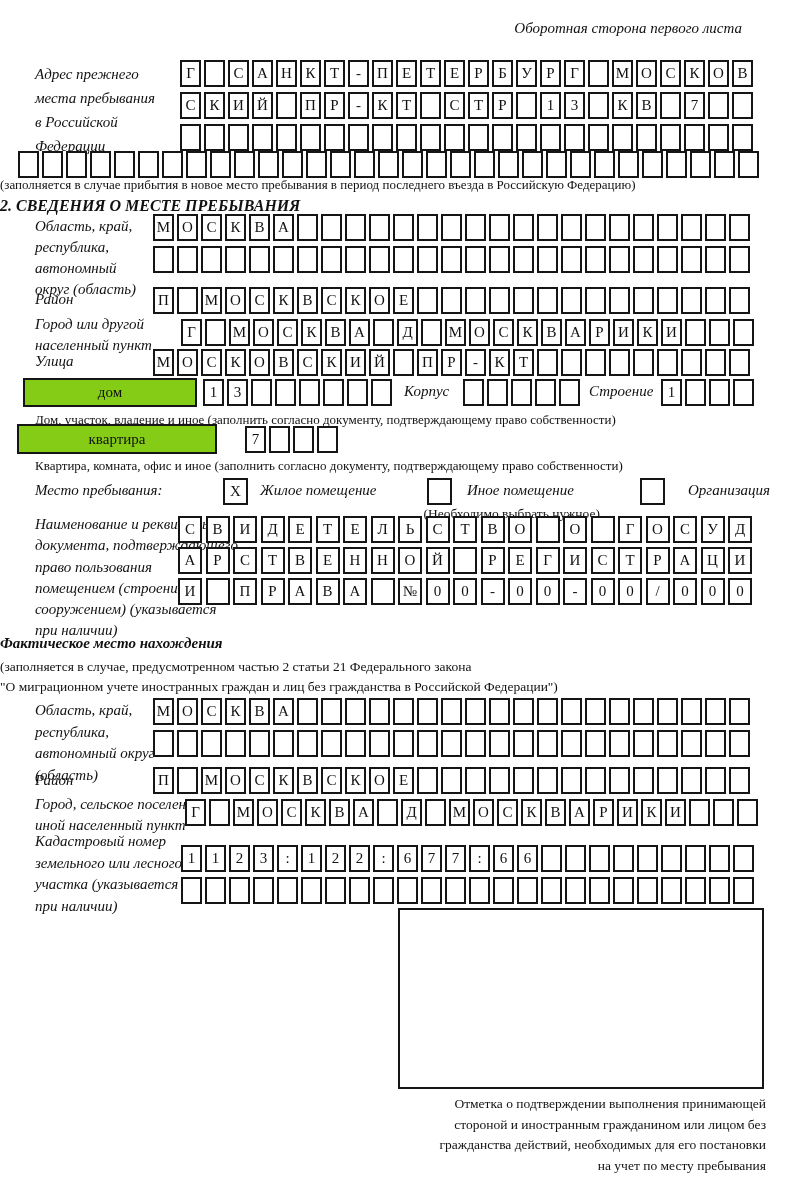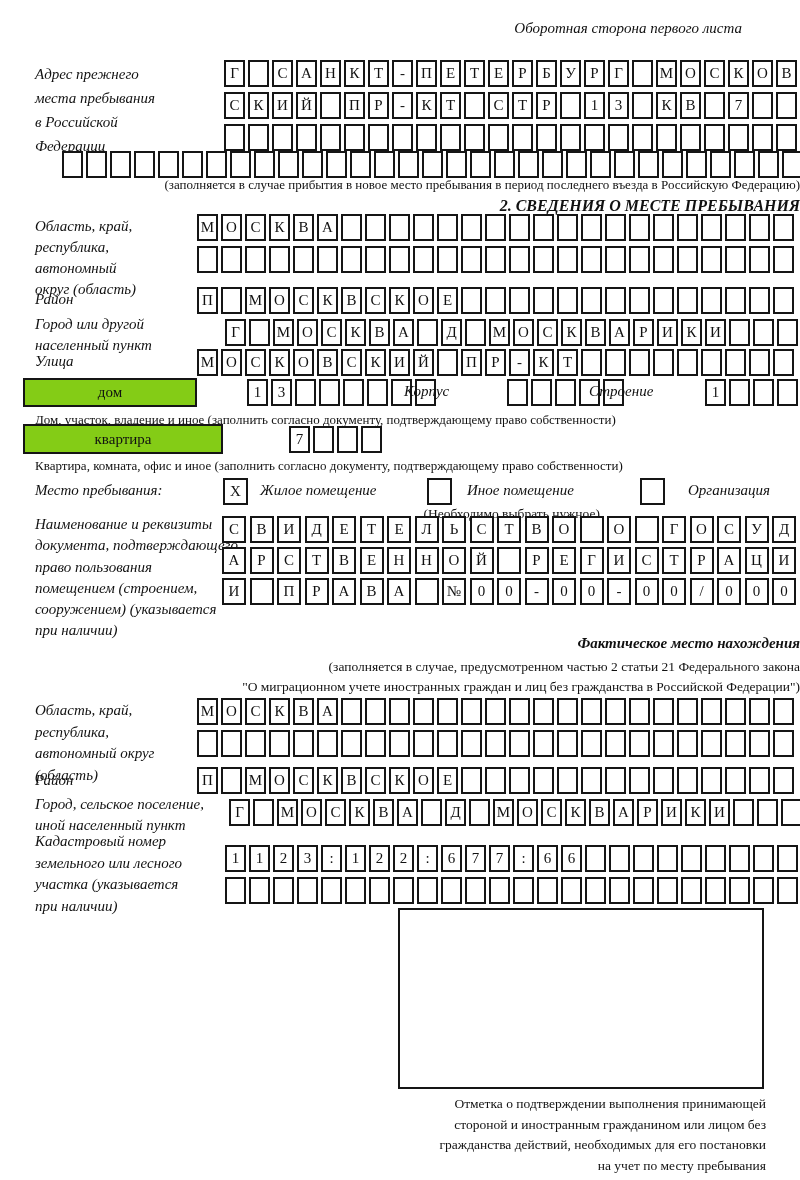--- a/index.html
+++ b/index.html
@@ -2,22 +2,22 @@
 <html><head>
 <meta charset="utf-8">
 <style>
   html,body{margin:0;padding:0;background:#fff;}
   #page{position:relative;width:800px;height:1180px;background:#ffffff;overflow:hidden;
         font-family:"Liberation Serif","DejaVu Serif",serif;color:#111;}
   .abs{position:absolute;}
   .lbl{font-size:15px;line-height:1.45;white-space:nowrap;font-style:italic;}
   .cap{font-size:13px;white-space:nowrap;}
   .b{font-weight:bold;}
-  .center{left:0;width:800px;text-align:right;}
-  .rowcells{position:absolute;white-space:nowrap;height:44px;margin-left:44px;}
+  .center{left:0;width:800px;text-align:left;}
+  .rowcells{position:absolute;white-space:nowrap;height:44px;}
   .cell{display:inline-block;box-sizing:border-box;width:21px;height:27px;border:2px solid #151515;
         margin-right:3px;text-align:center;line-height:23px;font-size:15px;vertical-align:top;background:#fff;}
   .big-cells .cell{width:24px;margin-right:3.5px;}
   .widebox{position:absolute;box-sizing:border-box;border:2px solid #151515;text-align:center;
            font-size:15px;background:#84cc16;}
   .chk{position:absolute;box-sizing:border-box;width:25px;height:27px;border:2px solid #151515;
        text-align:center;line-height:23px;font-size:15px;background:#fff;}
   .lines div{white-space:nowrap;}
   #stampbox{position:absolute;border:2px solid #151515;background:#fff;}
 </style>
@@ -64,21 +64,21 @@
   <div class="rowcells" style="top:349px;left:153px;"><div class="cell">М</div><div class="cell">О</div><div class="cell">С</div><div class="cell">К</div><div class="cell">О</div><div class="cell">В</div><div class="cell">С</div><div class="cell">К</div><div class="cell">И</div><div class="cell">Й</div><div class="cell"></div><div class="cell">П</div><div class="cell">Р</div><div class="cell">-</div><div class="cell">К</div><div class="cell">Т</div><div class="cell"></div><div class="cell"></div><div class="cell"></div><div class="cell"></div><div class="cell"></div><div class="cell"></div><div class="cell"></div><div class="cell"></div><div class="cell"></div></div>
 
   <div class="widebox" style="top:378px;left:23px;width:174px;height:29px;line-height:25px;">дом</div>
   <div class="rowcells" style="top:379px;left:203px;"><div class="cell">1</div><div class="cell">3</div><div class="cell"></div><div class="cell"></div><div class="cell"></div><div class="cell"></div><div class="cell"></div><div class="cell"></div></div>
   <div class="abs lbl" style="top:381px;left:404px;">Корпус</div>
   <div class="rowcells" style="top:379px;left:463px;"><div class="cell"></div><div class="cell"></div><div class="cell"></div><div class="cell"></div><div class="cell"></div></div>
   <div class="abs lbl" style="top:381px;left:589px;">Строение</div>
   <div class="rowcells" style="top:379px;left:661px;"><div class="cell">1</div><div class="cell"></div><div class="cell"></div><div class="cell"></div></div>
   <div class="abs cap" style="top:412px;left:35px;">Дом, участок, владение и иное (заполнить согласно документу, подтверждающему право собственности)</div>
 
-  <div class="widebox" style="top:424px;left:23px;width:200px;height:30px;line-height:26px;text-align:center;">квартира</div>
+  <div class="widebox" style="top:424px;left:17px;width:200px;height:30px;line-height:26px;text-align:center;">квартира</div>
   <div class="rowcells" style="top:426px;left:245px;"><div class="cell">7</div><div class="cell"></div><div class="cell"></div><div class="cell"></div></div>
   <div class="abs cap" style="top:458px;left:35px;">Квартира, комната, офис и иное (заполнить согласно документу, подтверждающему право собственности)</div>
 
   <div class="abs lbl" style="top:480px;left:35px;">Место пребывания:</div>
   <div class="chk" style="top:478px;left:223px;">Х</div>
   <div class="abs lbl" style="top:480px;left:260px;">Жилое помещение</div>
   <div class="chk" style="top:478px;left:427px;"></div>
   <div class="abs lbl" style="top:480px;left:467px;">Иное помещение</div>
   <div class="chk" style="top:478px;left:640px;"></div>
   <div class="abs lbl" style="top:480px;left:688px;">Организация</div>

